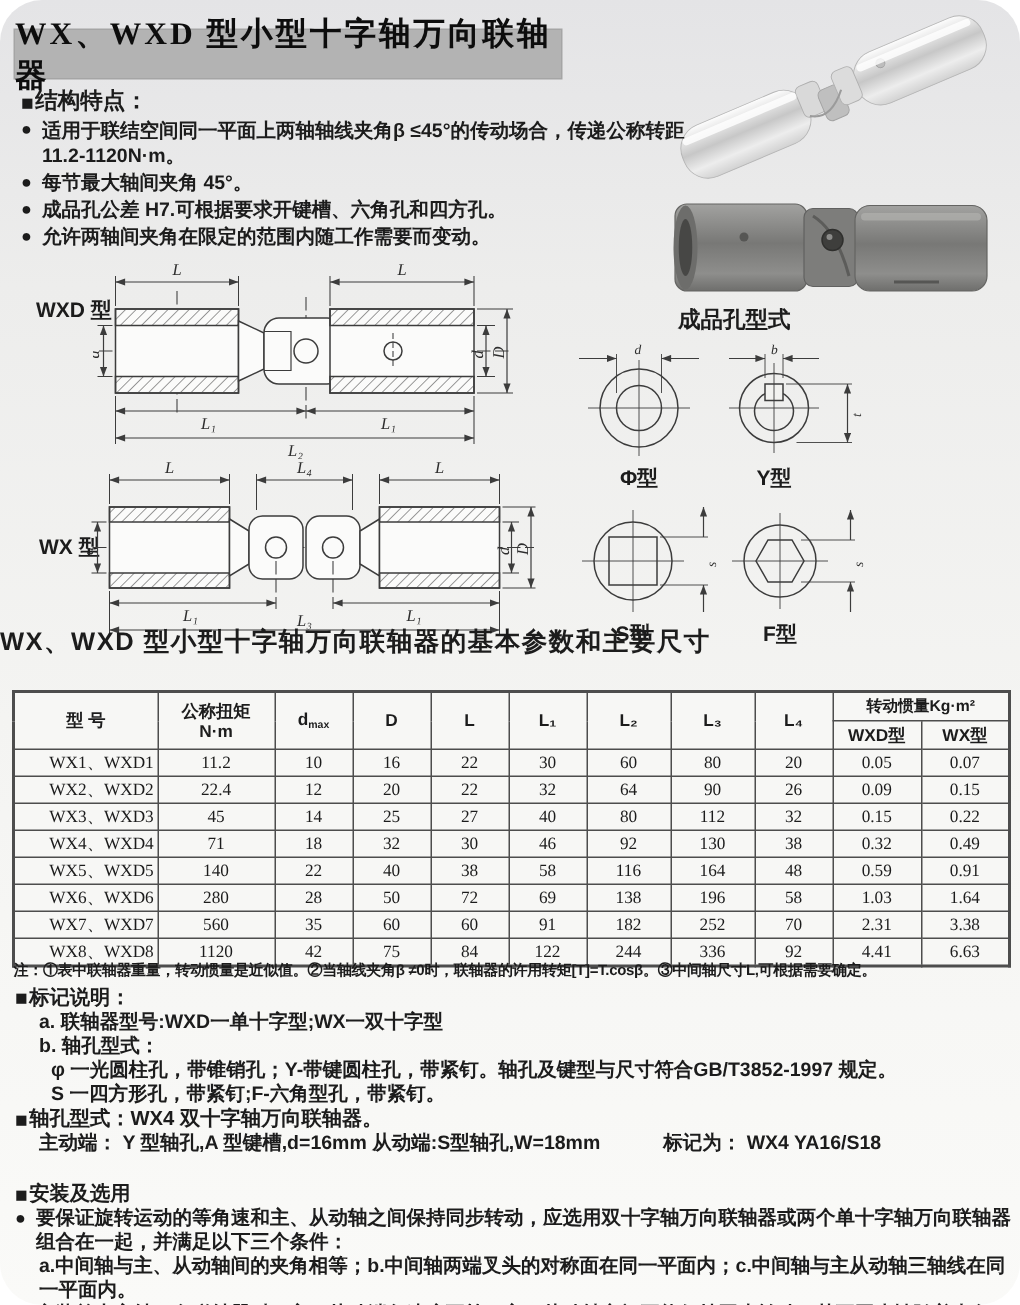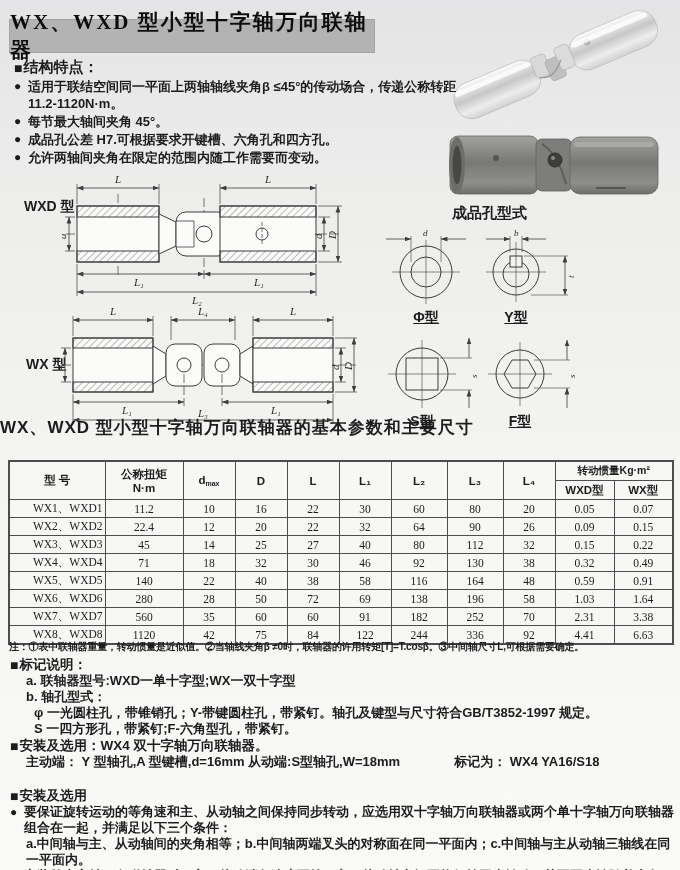--- a/index.html
+++ b/index.html
@@ -1,54 +1,54 @@
 <!DOCTYPE html>
 <html><head>
 <meta charset="utf-8">
 <style>
   html,body{margin:0;padding:0;}
   .page{
     position:relative;width:680px;height:870px;overflow:hidden;
     background:linear-gradient(180deg,#e4e4e6 0%,#ededec 22%,#f4f4f2 55%,#fafaf8 100%);
-    font-family:"Liberation Sans",sans-serif;color:#1c1c1c;
+    font-family:"Liberation Sans",sans-serif;color:#1c1c1c;border-radius:28px;
   }
   .banner{
     position:absolute;left:10px;top:20px;width:364px;height:32px;
     background:#b3b3b3;display:flex;align-items:center;justify-content:center;
     font-family:"Liberation Serif",serif;font-weight:bold;font-size:21px;
     letter-spacing:2px;color:#0d0d0d;box-shadow:0 0 0 1px #a5a5a5;
   }
   .features{position:absolute;left:14px;top:58px;width:444px;}
   .sec-head{font-size:15px;font-weight:bold;display:flex;align-items:center;gap:1px;}
   .sec-square{font-size:14px;line-height:1;}
   .feat-item{display:flex;font-size:13px;font-weight:bold;line-height:17px;margin-top:1px;}
   .feat-item .bullet{flex:0 0 14px;font-size:12px;line-height:17px;}
   .diag-label{position:absolute;font-size:14px;font-weight:bold;}
   .tech-svg{position:absolute;}
   .tech-svg text{font-family:"Liberation Serif",serif;font-style:italic;font-size:11px;fill:#2e2e2e;}
   .hole{position:absolute;text-align:center;}
   .hole svg text{font-family:"Liberation Serif",serif;font-style:italic;font-size:9px;fill:#2e2e2e;}
-  .hole-label{font-size:14px;font-weight:bold;margin-top:1px;text-decoration:underline;}
+  .hole-label{font-size:14px;font-weight:bold;margin-top:1px;}
   .holes-heading{position:absolute;left:452px;top:204px;font-size:15px;font-weight:bold;}
   .tbl-title{position:absolute;left:0;top:416px;width:680px;text-align:left;
     font-size:17px;font-weight:bold;letter-spacing:1px;}
   .tblwrap{position:absolute;left:8px;top:460px;}
   table{border-collapse:collapse;table-layout:fixed;width:664px;background:#f7f7f5;border:2px solid #4d4d4d;}
   th,td{border:1px solid #4d4d4d;padding:0 2px;text-align:center;overflow:hidden;white-space:nowrap;}
   th{font-size:11.5px;font-weight:bold;height:18px;}
   td{font-size:11.5px;height:17px;font-family:"Liberation Serif",serif;}
   td.model{text-align:right;padding-left:7px;}
   th .sub{font-size:7px;vertical-align:-2px;}
   .note{position:absolute;left:9px;top:640px;width:666px;font-size:10px;font-weight:bold;letter-spacing:-0.2px;}
   .textsec{position:absolute;left:10px;font-size:13px;font-weight:bold;line-height:16px;}
   .textsec .ln{margin-top:0;}
   .indent1{padding-left:16px;font-weight:bold;}
   .indent2{padding-left:24px;}
   .ex-row{display:flex;padding-left:16px;}
-  .ex-mark{margin-left:54px;}
+  .ex-mark{margin-left:42px;}
   .inst-item{display:flex;}
   .inst-item .bullet{flex:0 0 14px;font-size:12px;}
   .photo{position:absolute;}
 </style>
 </head>
 <body>
 
 <div class="page">
 
   <div class="banner">WX、WXD 型小型十字轴万向联轴器</div>
@@ -484,21 +484,21 @@
     </div>
     <div class="ln indent1">a. 联轴器型号:WXD一单十字型;WX一双十字型</div>
     <div class="ln indent1">b. 轴孔型式：</div>
     <div class="ln indent2">φ 一光圆柱孔，带锥销孔；Y-带键圆柱孔，带紧钉。轴孔及键型与尺寸符合GB/T3852-1997 规定。</div>
     <div class="ln indent2">S 一四方形孔，带紧钉;F-六角型孔，带紧钉。</div>
   </div>
 
   <div class="textsec" style="top:738px;width:666px">
     <div class="sec-head" style="font-size:13.5px">
       <span class="sec-square">■</span>
-      <span>安装及选用：WX4 双十字轴万向联轴器。</span>
+      <span>轴孔型式：WX4 双十字轴万向联轴器。</span>
     </div>
     <div class="ex-row">
       <span>主动端： Y 型轴孔,A 型键槽,d=16mm 从动端:S型轴孔,W=18mm</span>
       <span class="ex-mark">标记为： WX4  YA16/S18</span>
     </div>
   </div>
 
   <div class="textsec" style="top:788px;width:666px">
     <div class="sec-head" style="font-size:13.5px">
       <span class="sec-square">■</span>

